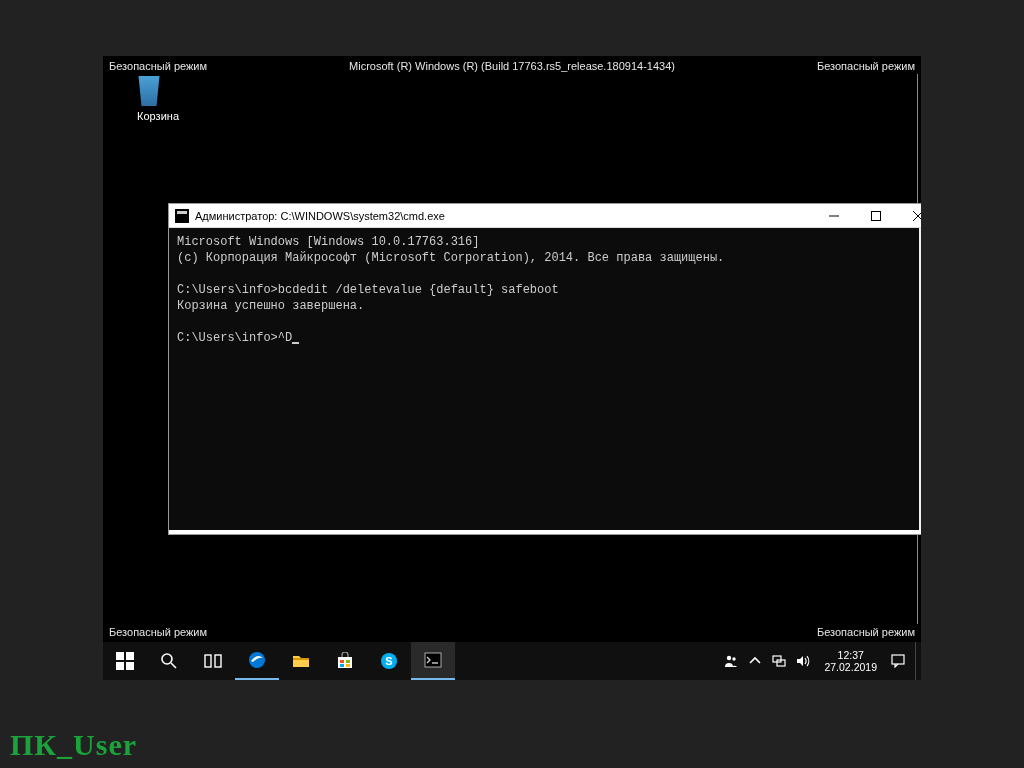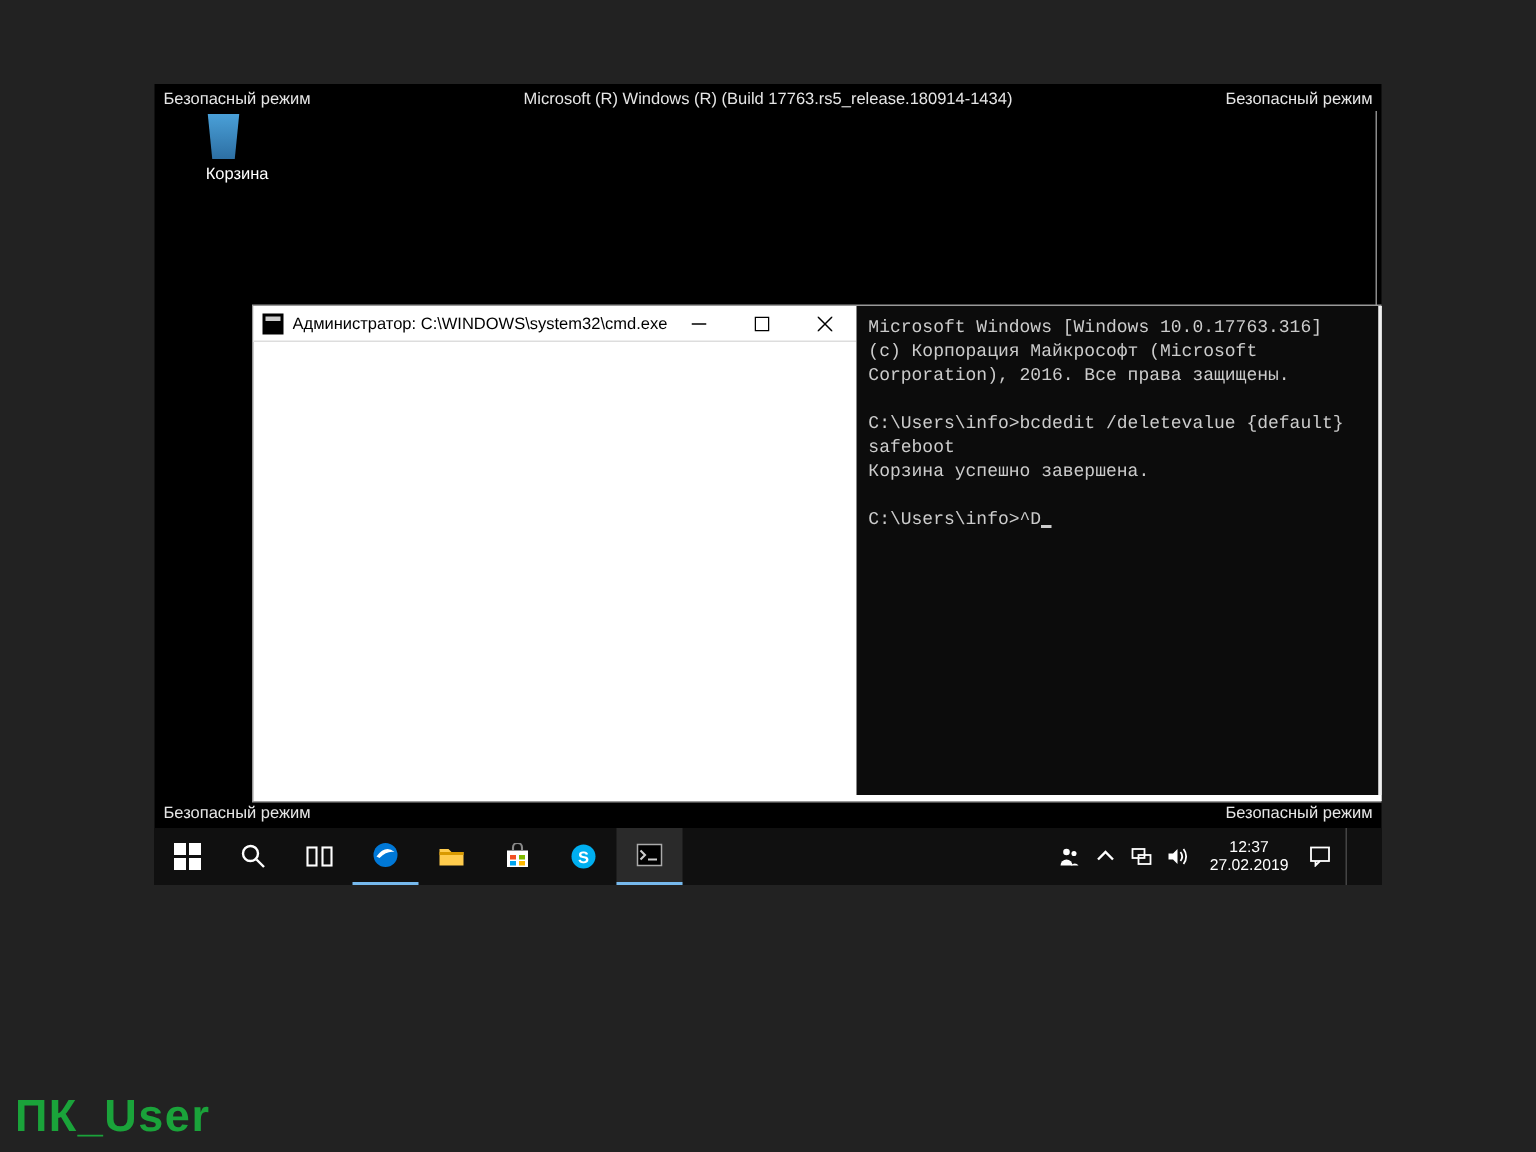--- a/index.html
+++ b/index.html
@@ -8,21 +8,21 @@
     background: #222222;
     font-family: "Segoe UI", Tahoma, sans-serif;
     position: relative;
   }
   
   .desktop {
     position: absolute;
     left: 103px;
     top: 56px;
     width: 818px;
-    height: 534px;
+    height: 624px;
     background: #000;
     overflow: hidden;
   }
   .desktop-top {
     position: absolute;
     top: 4px;
     left: 0; right: 0;
     display: flex;
     justify-content: space-between;
     padding: 0 6px;
@@ -68,21 +68,21 @@
   }
   
   .cmdwin {
     position: absolute;
     left: 66px;
     top: 148px;
     width: 770px;
     height: 330px;
     background: #fff;
     display: flex;
-    flex-direction: row;
+    flex-direction: column;
     box-shadow: 0 0 0 1px #999;
   }
   .titlebar {
     height: 24px;
     background: #fff;
     display: flex;
     align-items: center;
     font-size: 11px;
     color: #000;
     border-bottom: 1px solid #ddd;
@@ -146,30 +146,30 @@
     color:#fff;
   }
   .tb-item {
     width: 44px; height: 38px;
     display:flex; align-items:center; justify-content:center;
   }
   .tb-item.active { background:#2a2a2a; border-bottom:2px solid #76b9ed;}
   .tb-item.running { border-bottom:2px solid #76b9ed;}
   .tb-item svg { width:18px; height:18px; fill:#fff; }
   .tb-spacer { flex:1; }
-  .systray { display:flex; align-items:center; gap:10px; padding-right:18px; font-size:10px;}
+  .systray { display:flex; align-items:center; gap:10px; padding-right:0; font-size:10px;}
   .systray svg { width:14px; height:14px; fill:#fff; }
   .clock { text-align:center; line-height:12px; font-size:10.5px; padding:0 4px;}
   .showdesk { width:6px; height:38px; border-left:1px solid #444;}
   
   .watermark {
     position:absolute;
     left: 10px;
     bottom: 6px;
-    font-family: Liberation Sans, sans-serif;
+    font-family: Liberation Serif, serif;
     font-size: 30px;
     font-weight: bold;
     color: #1aa33a;
     letter-spacing: 1px;
   }
 </style>
 </head>
 <body>
 
 <div class="desktop">
@@ -202,21 +202,21 @@
           </svg>
       </div>
       <div class="winbtn">
         <svg viewBox="0 0 10 10">
             <path d="M0 0 L10 10 M10 0 L0 10"></path>
           </svg>
       </div>
     </div>
     <div class="cmdbody-wrap">
       <div class="cmdbody"><span>Microsoft Windows [Windows 10.0.17763.316]</span>
-<span>(c) Корпорация Майкрософт (Microsoft Corporation), 2016. Все права защищены.</span>
+<span>(c) Корпорация Майкрософт (Microsoft Corporation), 2014. Все права защищены.</span>
 
 <span>C:\Users\info&gt;bcdedit /deletevalue {default} safeboot</span>
 <span>Корзина успешно завершена.</span>
 
 <span>C:\Users\info&gt;^D</span><span class="cursor"></span></div>
       <div class="vscroll">
         <div class="arrow"></div>
 
         <div class="arrow bottom"></div>
       </div>

